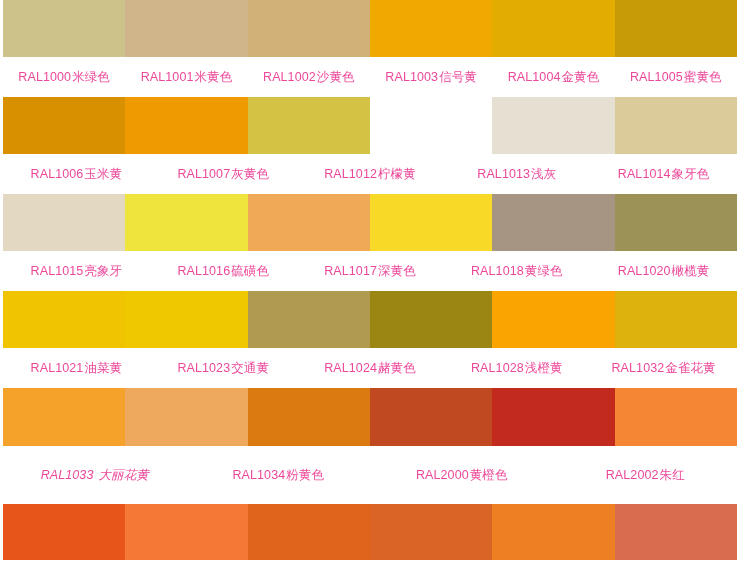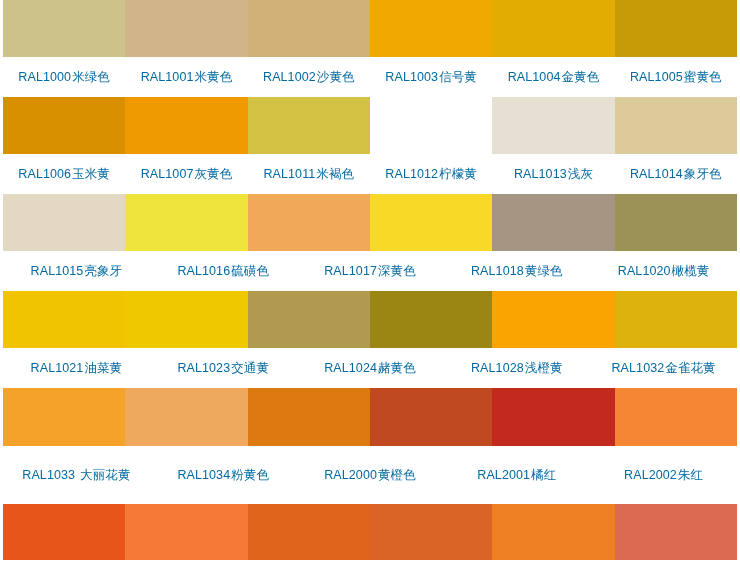--- a/index.html
+++ b/index.html
@@ -44,21 +44,21 @@
     background: #ffffff;
   }
   .label-cell {
     flex: 1 1 0;
     height: 40px;
     display: flex;
     align-items: center;
     justify-content: center;
     text-align: center;
     font-size: 12.5px;
-    color: #0369a1;
+    color: #ec4899;
     line-height: 1.45;
     padding: 0 2px;
     box-sizing: border-box;
     letter-spacing: 0.1px;
   }
   
   .ral-row.tall .label-cell {
     height: 58px;
   }
   .ral-row.tall .swatch {
@@ -133,24 +133,20 @@
       <div class="label-strip">
         <div class="label-cell">
           <span class="label-code">RAL1006</span>
           <span class="label-name">玉米黄</span>
         </div>
         <div class="label-cell">
           <span class="label-code">RAL1007</span>
           <span class="label-name">灰黄色</span>
         </div>
         <div class="label-cell">
-          <span class="label-code">RAL1011</span>
-          <span class="label-name">米褐色</span>
-        </div>
-        <div class="label-cell">
           <span class="label-code">RAL1012</span>
           <span class="label-name">柠檬黄</span>
         </div>
         <div class="label-cell">
           <span class="label-code">RAL1013</span>
           <span class="label-name">浅灰</span>
         </div>
         <div class="label-cell">
           <span class="label-code">RAL1014</span>
           <span class="label-name">象牙色</span>
@@ -224,34 +220,30 @@
     <div class="ral-row tall">
       <div class="swatch-strip">
         <div class="swatch" title="RAL1033 大丽花黄" style="background-color: rgb(245, 162, 43);"></div>
         <div class="swatch" title="RAL1034 粉黄色" style="background-color: rgb(238, 169, 94);"></div>
         <div class="swatch" title="RAL2000 黄橙色" style="background-color: rgb(220, 122, 18);"></div>
         <div class="swatch" title="RAL2001 橘红" style="background-color: rgb(192, 73, 34);"></div>
         <div class="swatch" title="RAL2002 朱红" style="background-color: rgb(195, 42, 30);"></div>
         <div class="swatch" title="RAL2003 淡橙" style="background-color: rgb(245, 134, 52);"></div>
       </div>
       <div class="label-strip">
-        <div class="label-cell" style="line-height: 1.5;">
+        <div class="label-cell" style="line-height: 1.5; font-style: italic;">
           <span class="wrap-label"><span class="label-code">RAL1033</span><span class="label-name">大丽花黄</span></span>
         </div>
         <div class="label-cell">
           <span class="label-code">RAL1034</span>
           <span class="label-name">粉黄色</span>
         </div>
         <div class="label-cell">
           <span class="label-code">RAL2000</span>
           <span class="label-name">黄橙色</span>
-        </div>
-        <div class="label-cell">
-          <span class="label-code">RAL2001</span>
-          <span class="label-name">橘红</span>
         </div>
         <div class="label-cell">
           <span class="label-code">RAL2002</span>
           <span class="label-name">朱红</span>
         </div>
       </div>
     </div>
     <div class="ral-row last">
       <div class="swatch-strip">
         <div class="swatch" title="RAL2004 纯橙" style="background-color: rgb(232, 85, 26);"></div>

